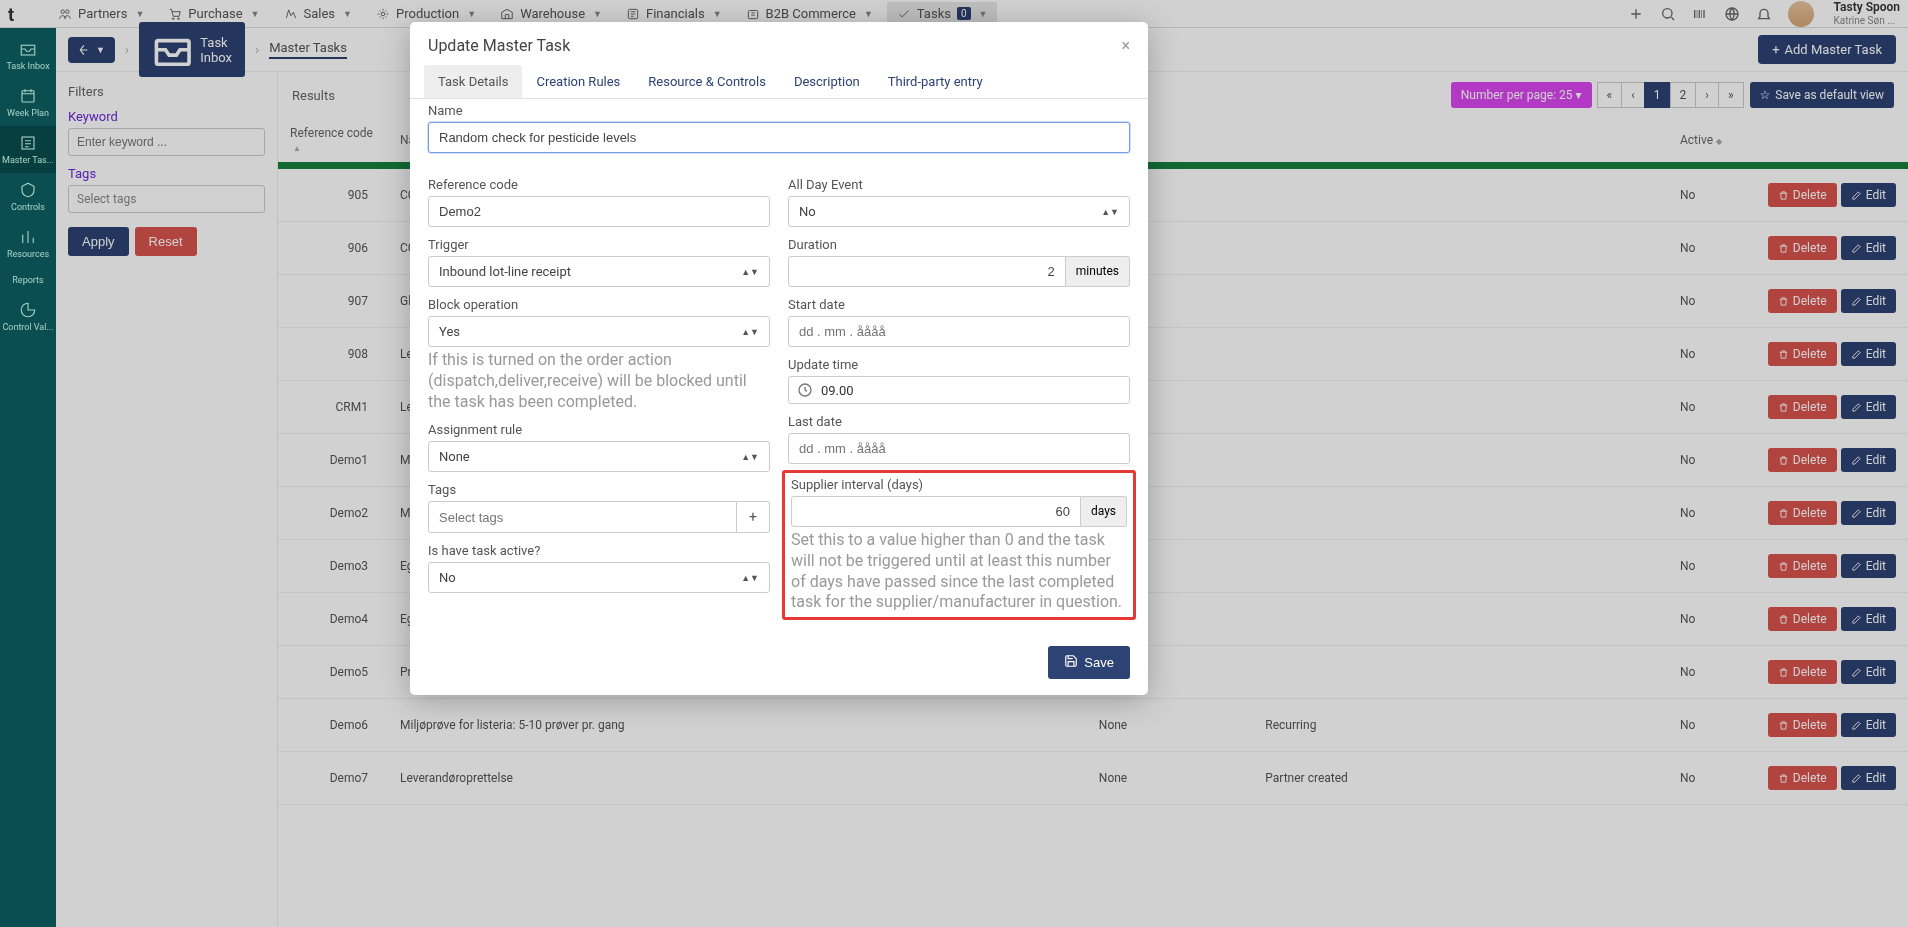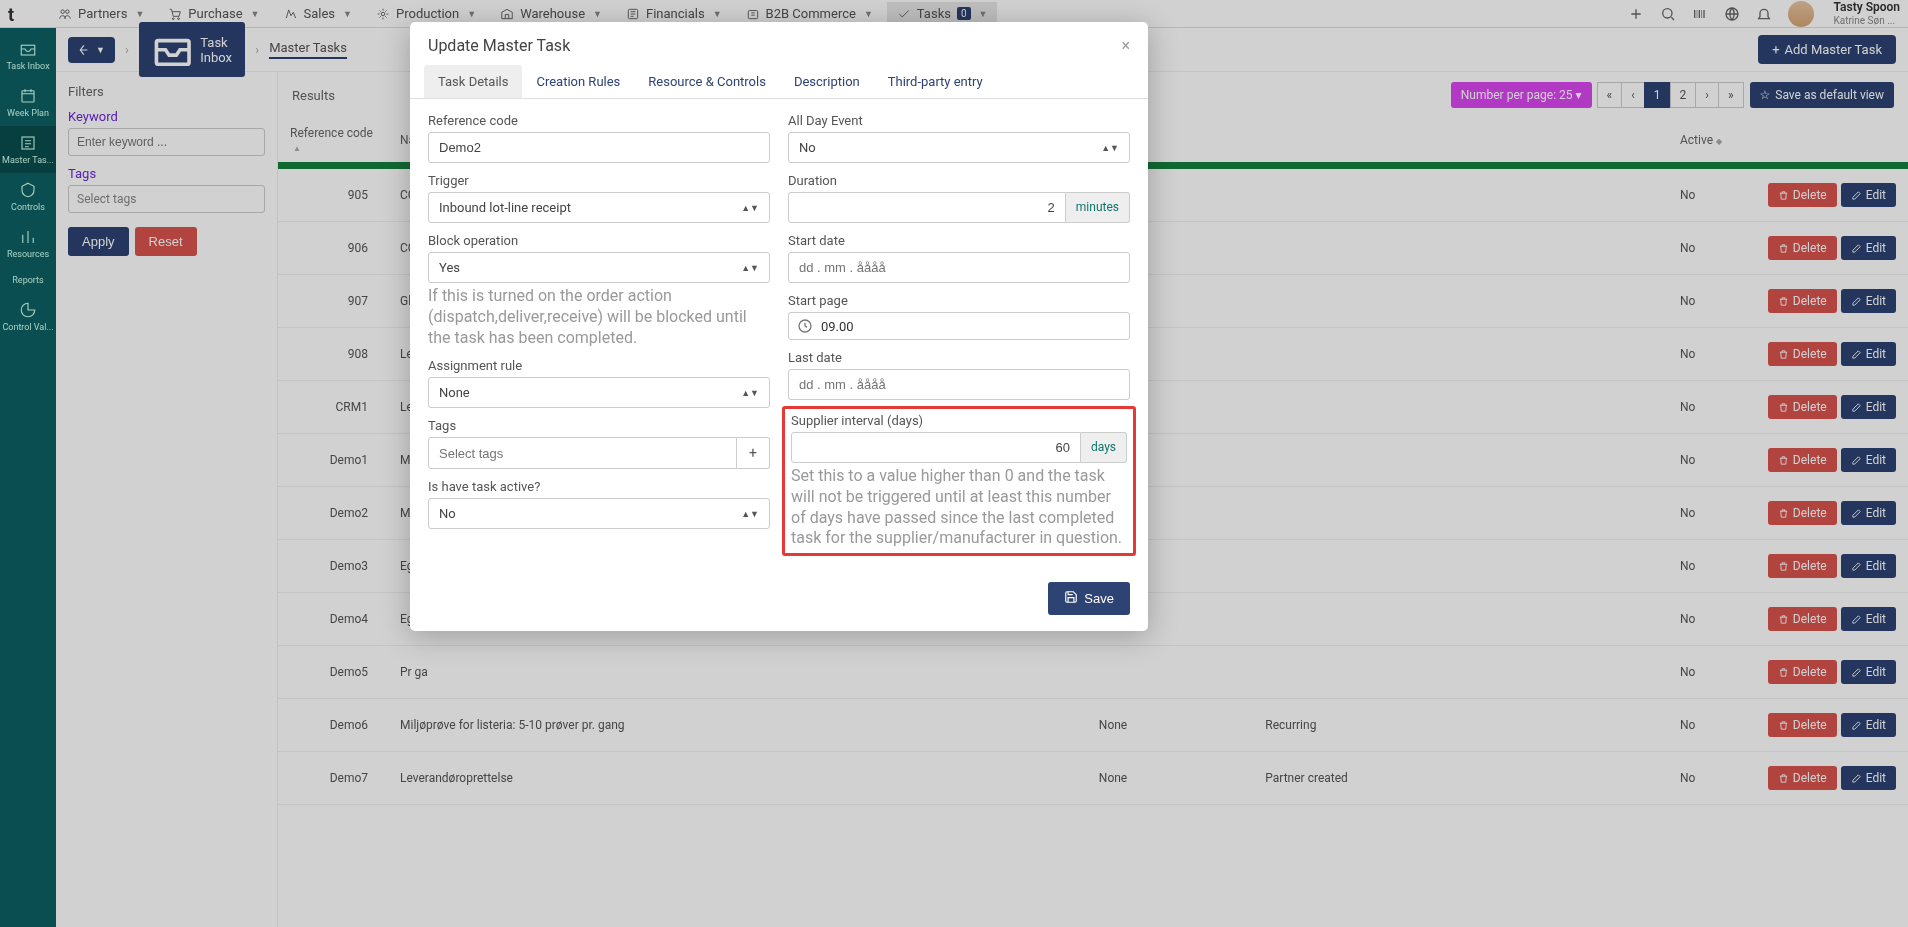--- a/index.html
+++ b/index.html
@@ -83,21 +83,21 @@
 .modal .fld.full { width: 100%; }
 .modal .mb-name { padding: 4px 18px 0; }
 .modal label { display: block; font-size: 13px; color: #555; margin-bottom: 4px; }
 .modal .help { font-size: 16px; color: #999; line-height: 1.3; margin-top: 3px; }
 .modal input[type=text], .modal .msel { width: 100%; padding: 7px 10px; border: 1px solid #ccc; border-radius: 3px; font-size: 13px; color: #444; background: #fff; }
 .modal .msel { display: flex; align-items: center; justify-content: space-between; }
 .modal .msel .car { font-size: 9px; color: #555; }
 .modal input.main-name { border: 1px solid #7a9de0; box-shadow: 0 0 0 1px #cfe0ff; }
 .modal .grp { display: flex; }
 .modal .grp input { border-radius: 3px 0 0 3px; text-align: right; }
-.modal .grp .suf { border: 1px solid #ccc; border-left: none; background: #eee; padding: 7px 10px; font-size: 12px; color: #0f766e; border-radius: 0 3px 3px 0; }
+.modal .grp .suf { border: 1px solid #ccc; border-left: none; background: #eee; padding: 7px 10px; font-size: 12px; color: #000000; border-radius: 0 3px 3px 0; }
 .modal .grp .plus { border: 1px solid #ccc; border-left: none; background: #fff; padding: 7px 12px; font-size: 14px; color: #555; border-radius: 0 3px 3px 0; cursor: pointer; }
 .modal .time { display: flex; align-items: center; gap: 8px; border: 1px solid #ccc; border-radius: 3px; padding: 5px 8px; }
 .modal .time .ci { width: 16px; height: 16px; color: #777; }
 .modal .hl { border: 3px solid #e53935; border-radius: 3px; padding: 4px 6px 0px; margin: -4px -6px 6px; }
 .modal .mf { padding: 12px 18px 16px; display: flex; }
 .modal .save { margin-left: auto; background: #2d4373; color: #fff; padding: 8px 16px; border: none; border-radius: 3px; font-size: 13px; display: flex; align-items: center; gap: 6px; }
 
 svg { width: 100%; height: 100%; }
 </style>
 </head>
@@ -504,20 +504,26 @@
       <span class="x">×</span>
     </div>
     <div class="tabs" id="modal-tabs">
         <div class="tab active">Task Details</div>
         <div class="tab">Creation Rules</div>
         <div class="tab">Resource &amp; Controls</div>
         <div class="tab">Description</div>
         <div class="tab">Third-party entry</div>
       </div>
 
+    <div class="mb-name">
+      <div class="fld full">
+        <label>Name</label>
+        <input type="text" class="main-name" value="Random check for pesticide levels" style="">
+      </div>
+    </div>
 
     <div class="mb">
 
       <div class="col">
         <div class="fld">
           <label>Reference code</label>
           <input type="text" value="Demo2" style="">
         </div>
         <div class="fld">
           <label>Trigger</label>
@@ -570,21 +576,21 @@
           <div class="grp">
             <input type="text" value="2" style="">
             <span class="suf">minutes</span>
           </div>
         </div>
         <div class="fld">
           <label>Start date</label>
           <input type="text" placeholder="dd . mm . åååå" style="">
         </div>
         <div class="fld">
-          <label>Start page</label>
+          <label>Update time</label>
           <div class="time">
             <span class="ci"><svg viewBox="0 0 24 24" fill="none" stroke="currentColor" stroke-width="2">
                   <circle cx="12" cy="12" r="9"></circle>
                   <path d="M12 7v5l3 2"></path>
                 </svg></span>
             <span>09.00</span>
           </div>
         </div>
         <div class="fld">
           <label>Last date</label>

